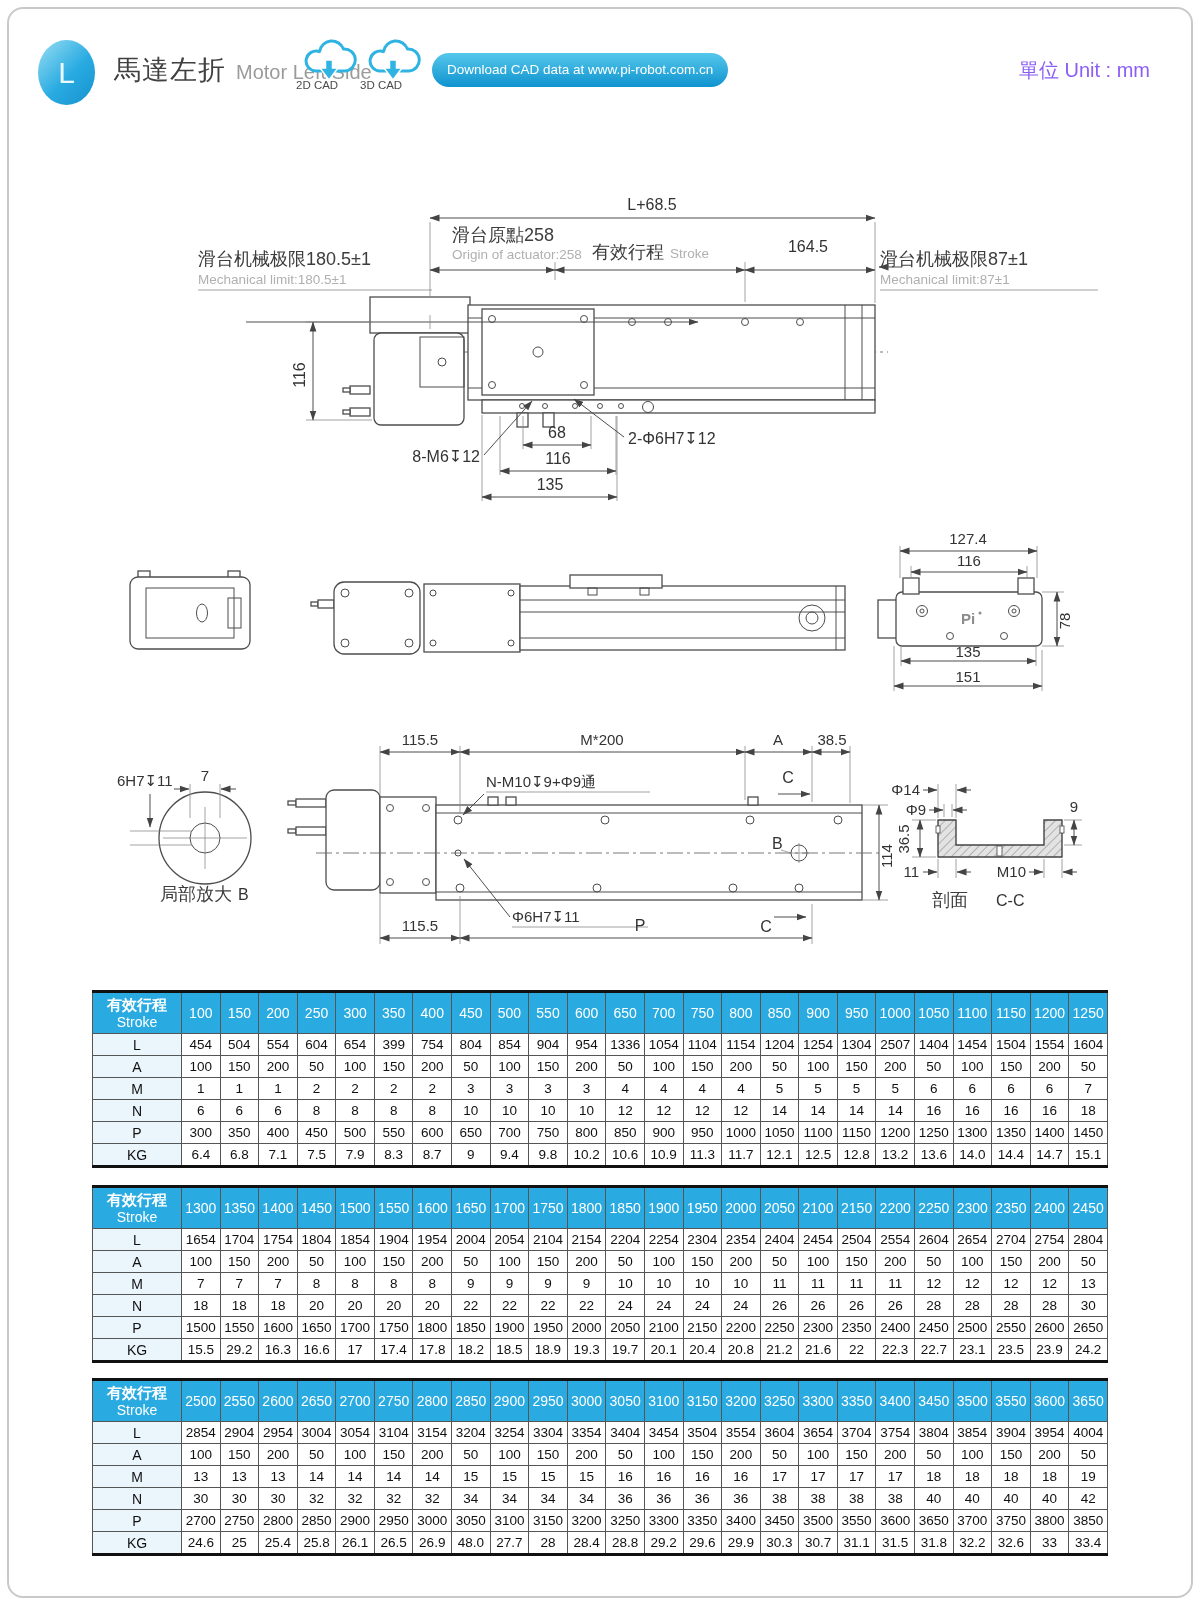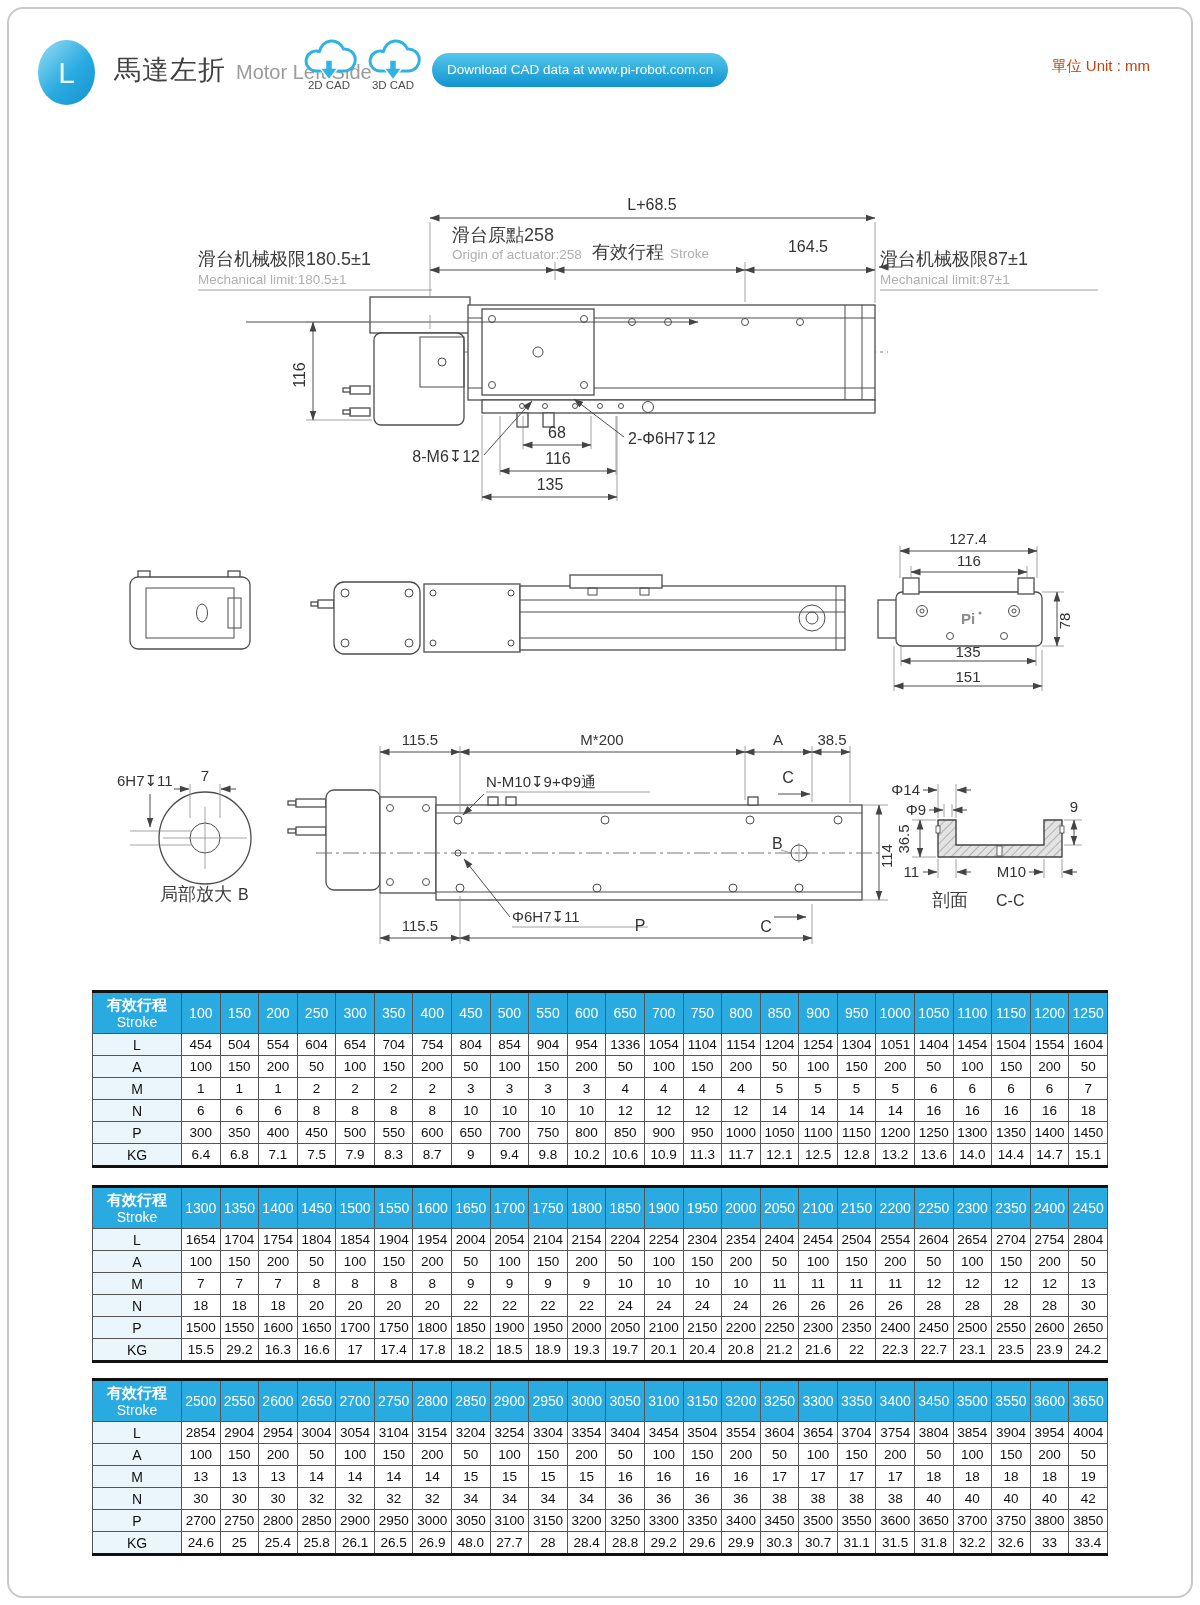--- a/index.html
+++ b/index.html
@@ -5,26 +5,26 @@
   html,body{margin:0;padding:0;background:#fff;}
   .page{position:relative;width:1200px;height:1605px;background:#fff;overflow:hidden;
         font-family:"Liberation Sans","DejaVu Sans",sans-serif;color:#333;}
   .frame{position:absolute;inset:7px;border:2px solid #c9c9c9;border-radius:16px;pointer-events:none;}
   .abs{position:absolute;}
   .badge{left:38px;top:40px;width:57px;height:65px;border-radius:50%;
          background:linear-gradient(135deg,#9adef2 0%,#29abe2 55%,#1691cc 100%);
          color:#eafaff;font-size:30px;display:flex;align-items:center;justify-content:center;}
   .title{left:114px;top:52px;font-size:27px;color:#404040;letter-spacing:1px;white-space:nowrap;}
   .title .en{font-size:20px;color:#9b9b9b;margin-left:10px;letter-spacing:0;}
-  .cloud{width:66px;text-align:center;}
+  .cloud{width:66px;}
   .cloud svg{display:block;margin:0 auto;}
   .cloud .lbl{font-size:11.5px;color:#4a4a4a;margin-top:-3px;}
   .dl-btn{left:432px;top:53px;height:34px;line-height:34px;padding:0 15px;border-radius:17px;
           background:linear-gradient(180deg,#55c7eb,#0f93cf);color:#fff;font-size:13.5px;white-space:nowrap;}
-  .unit{right:50px;top:57px;font-size:15px;color:#c2410c;}
+  .unit{right:50px;top:57px;font-size:20px;color:#8b5cf6;}
 
   svg.draw{position:absolute;left:0;top:130px;}
   .part{fill:#fff;stroke:#4d4d4d;stroke-width:1.3;}
   .pln{fill:none;stroke:#4d4d4d;stroke-width:1;}
   .pthin{fill:none;stroke:#7d7d7d;stroke-width:.7;}
   .dim{stroke:#4d4d4d;stroke-width:1;fill:none;}
   .ext{stroke:#8a8a8a;stroke-width:.8;fill:none;}
   .cl{stroke:#6a6a6a;stroke-width:.9;stroke-dasharray:16 4 3 4;fill:none;}
   svg text{font-family:"Liberation Sans","DejaVu Sans",sans-serif;fill:#333;}
   .d16{font-size:16px;} .d15{font-size:15px;}
@@ -423,34 +423,34 @@
             <th class="sh">1200</th>
             <th class="sh">1250</th>
           </tr>
           <tr>
             <th class="rl">L</th>
             <td>454</td>
             <td>504</td>
             <td>554</td>
             <td>604</td>
             <td>654</td>
-            <td>704</td>
+            <td>399</td>
             <td>754</td>
             <td>804</td>
             <td>854</td>
             <td>904</td>
             <td>954</td>
             <td>1336</td>
             <td>1054</td>
             <td>1104</td>
             <td>1154</td>
             <td>1204</td>
             <td>1254</td>
             <td>1304</td>
-            <td>1051</td>
+            <td>2507</td>
             <td>1404</td>
             <td>1454</td>
             <td>1504</td>
             <td>1554</td>
             <td>1604</td>
           </tr>
           <tr>
             <th class="rl">A</th>
             <td>100</td>
             <td>150</td>

